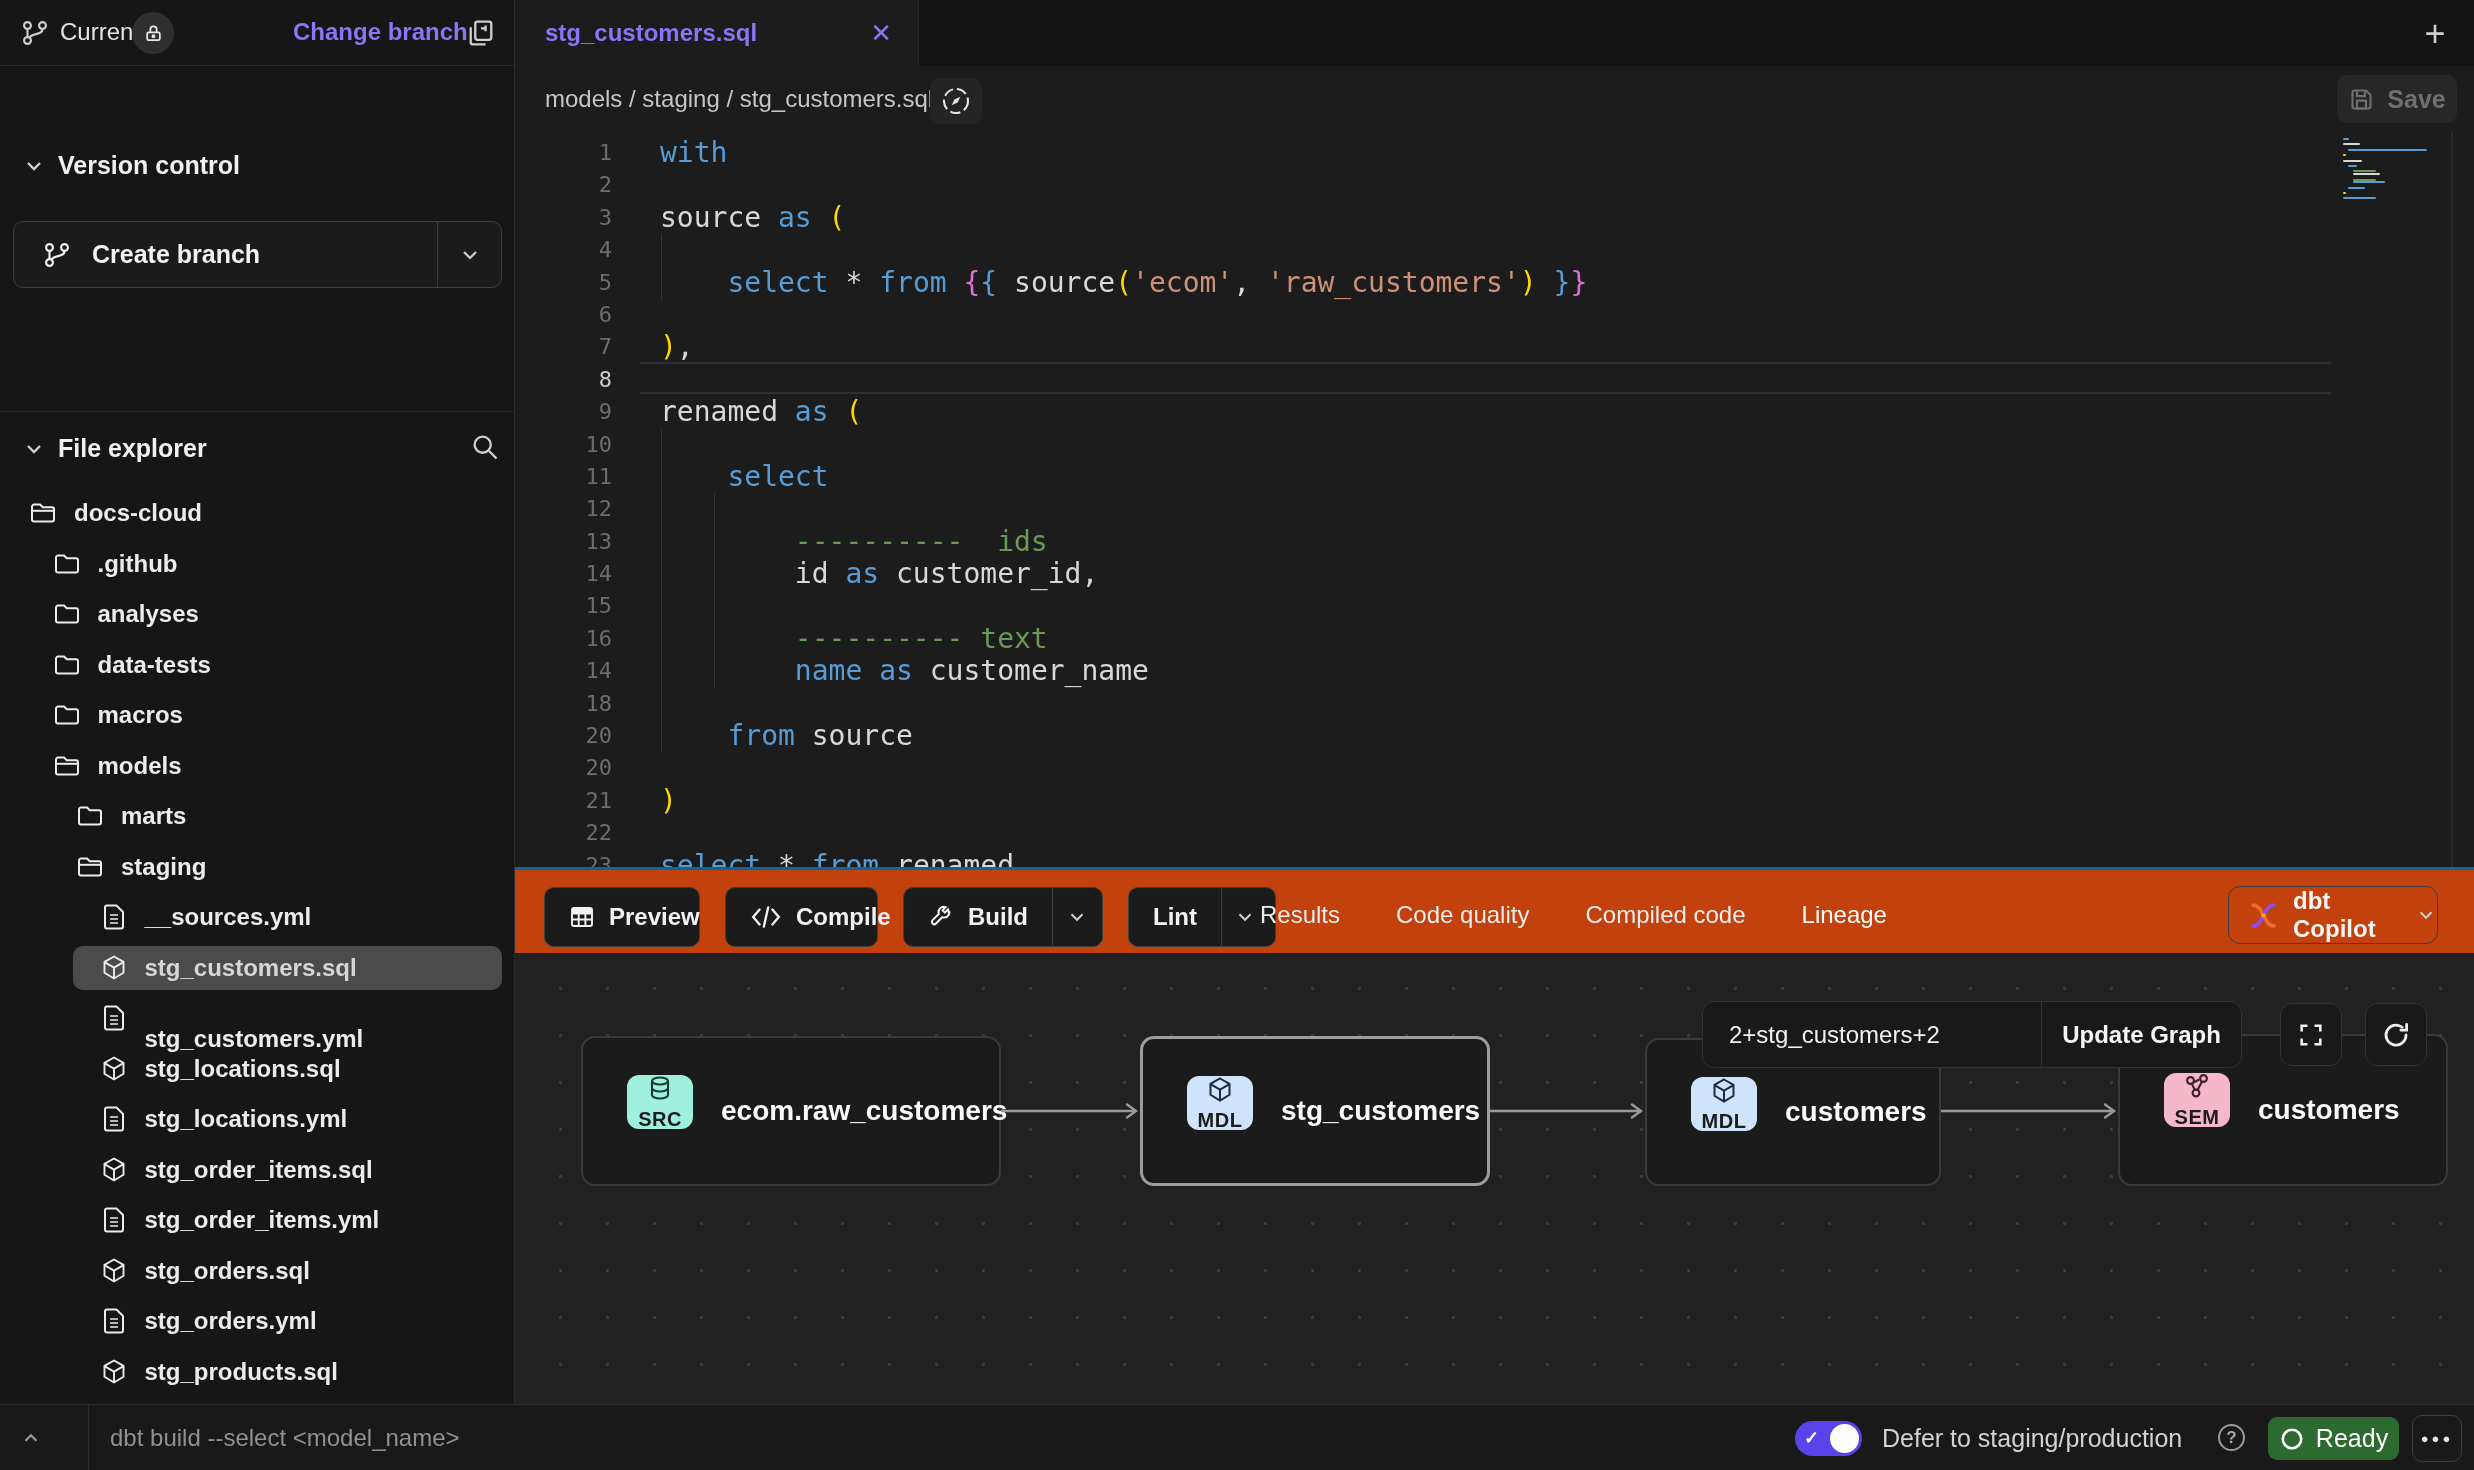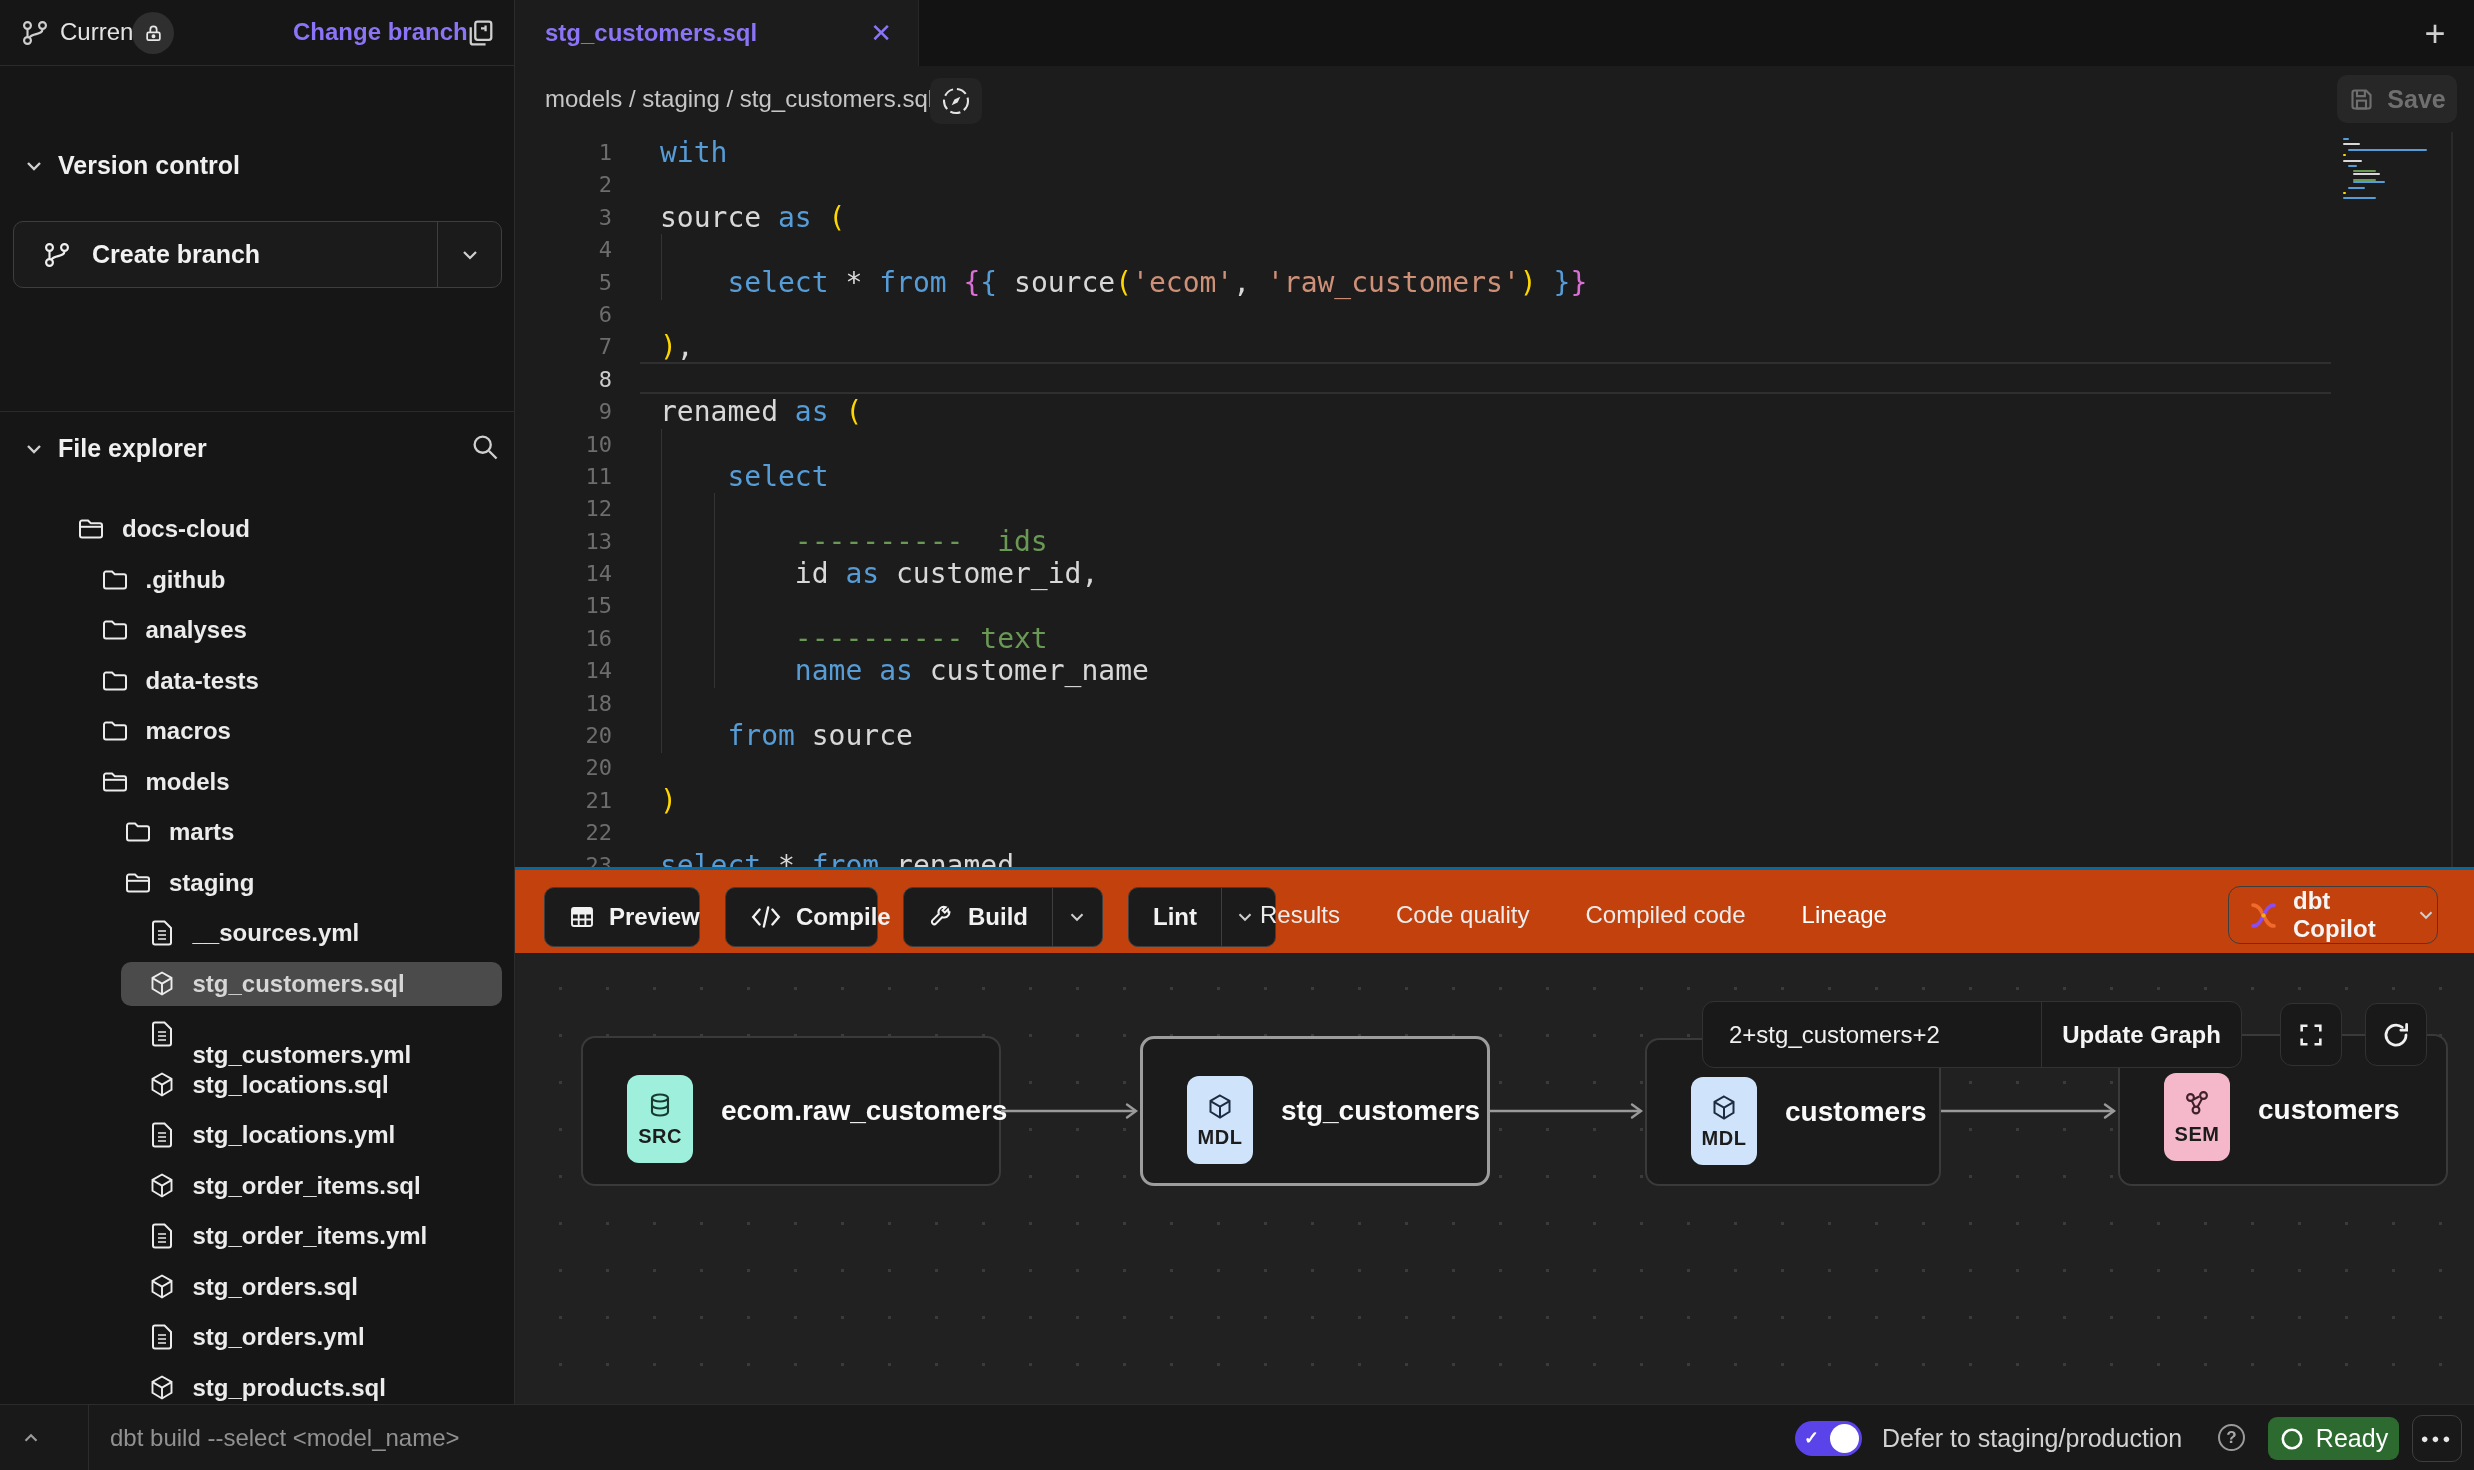--- a/index.html
+++ b/index.html
@@ -20,21 +20,21 @@
   .lock-chip { width:42px; height:42px; border-radius:50%; background:#2f2f2f; display:flex; align-items:center; justify-content:center; }
 
   .section-title { font-size:25px; font-weight:700; color:#f0f0f0; }
   #vc-section { left:0; top:66px; width:515px; height:346px; border-bottom:1px solid #2a2a2a; }
   .split-btn { border:1px solid #3e3e3e; border-radius:10px; background:#1b1b1b; display:flex; align-items:stretch; cursor:pointer; }
   .split-main { display:flex; align-items:center; gap:20px; padding-left:28px; flex:1; }
   .split-caret { width:64px; border-left:1px solid #3e3e3e; display:flex; align-items:center; justify-content:center; }
   .btn-label { font-size:25px; font-weight:700; color:#f2f2f2; }
 
   #fe-section { left:0; top:412px; width:515px; height:992px; }
-  #file-tree { left:0; top:92px; width:515px;padding-left:48px; }
+  #file-tree { left:0; top:76px; width:515px; }
   .tree-row { position:relative; height:50.5px; display:flex; align-items:center; cursor:pointer; }
   .tree-row .sel-bg { position:absolute; top:3px; bottom:3px; right:13px; background:#4b4b4b; border-radius:10px; }
   .tree-ico { position:absolute; top:50%; transform:translateY(-50%); }
   .tree-label { position:absolute; font-size:24px; font-weight:600; color:#ececec; white-space:nowrap; }
 
   
   #main { left:515px; top:0; width:1959px; height:1404px; background:#1c1c1c; }
   #tabstrip { left:0; top:0; width:1959px; height:66px; background:#131313; }
   #active-tab { left:0; top:0; width:404px; height:66px; background:#1c1c1c; display:flex; align-items:center; border-right:1px solid #262626; }
   #tab-title { font-size:24px; font-weight:600; color:var(--accent); margin-left:30px; }
@@ -70,21 +70,21 @@
   .panel-tab { font-size:24px; color:#ededed; cursor:pointer; white-space:nowrap; }
   #tab-underline { left:1297px; top:84px; width:145px; height:5px; background:#9a9a9a; border-radius:2px; }
   #copilot-btn { left:1713px; top:16px; width:210px; height:58px; border:1px solid #3e3e3e; border-radius:12px; display:flex; align-items:center; gap:13px; padding-left:18px; cursor:pointer; }
   #copilot-btn span { font-size:24px; font-weight:600; color:#f5f5f5; }
 
   
   #lineage { left:0; top:953px; width:1959px; height:451px; background-color:#212121;
     background-image:radial-gradient(#3b3b3b 1.7px, transparent 1.8px); background-size:47px 47px; background-position:22px 12px; }
   .node { position:absolute; background:#1b1b1b; border:2px solid #3a3a3a; border-radius:14px; cursor:pointer; }
   .node.selected { border:3px solid #9d9d9d; }
-  .badge { position:absolute; left:44px; top:37px; width:66px; height:88px; border-radius:12px; display:flex; flex-direction:column; align-items:center; justify-content:center; gap:4px; }
+  .badge { position:absolute; left:44px; top:37px; width:66px; height:54px; border-radius:12px; display:flex; flex-direction:column; align-items:center; justify-content:center; gap:4px; }
   .badge b { font-size:20px; font-weight:700; color:#1c1c1c; letter-spacing:0.5px; }
   .node-label { position:absolute; top:50%; transform:translateY(-50%); font-size:28px; font-weight:600; color:#fafafa; white-space:nowrap; }
   .larrow { position:absolute; }
   #selector-group { left:1187px; top:48px; width:540px; height:67px; background:#191919; border:1px solid #323232; border-radius:12px; display:flex; z-index:5; }
   #selector-input { width:338px; display:flex; align-items:center; padding-left:26px; font-size:24px; color:#f0f0f0; }
   #update-graph { flex:1; border-left:1px solid #323232; display:flex; align-items:center; justify-content:center; font-size:24px; font-weight:600; color:#f5f5f5; cursor:pointer; }
   .icon-btn { position:absolute; top:50px; width:62px; height:63px; background:#191919; border:1px solid #323232; border-radius:12px; display:flex; align-items:center; justify-content:center; cursor:pointer; z-index:5; }
 
   
   #statusbar { left:0; top:1404px; width:2474px; height:66px; background:#191919; border-top:1px solid #2c2c2c; }

